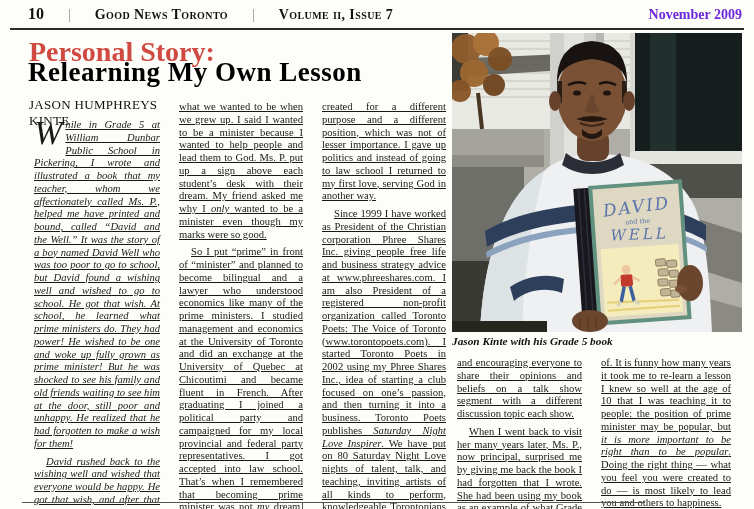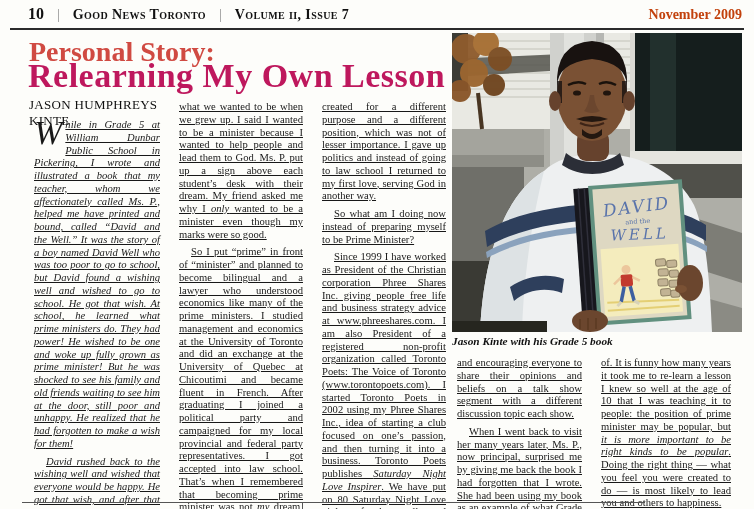--- a/index.html
+++ b/index.html
@@ -5,30 +5,30 @@
   html,body { margin:0; padding:0; background:#e8e8e8; }
   #page {
     position:relative; width:754px; height:509px; margin:0 auto;
     background:#fdfdfa; overflow:hidden;
     font-family:"Liberation Serif", serif; color:#181818;
     outline:1px solid #d8d8d2;
   }
   
   .masthead { position:absolute; left:28px; right:12px; top:5px; height:22px;
     display:flex; align-items:baseline; justify-content:space-between; }
-  .masthead-left { display:flex; align-items:baseline; gap:13px; }
+  .masthead-left { display:flex; align-items:baseline; gap:24px; }
   .pagenum { font-weight:bold; font-size:16px; color:#111; }
   .mast-div { color:#8a8a8a; font-size:14px; font-weight:normal; }
   .pub, .issue { font-variant:small-caps; font-weight:bold; font-size:14px; letter-spacing:0.4px; color:#111; }
-  .date { font-weight:bold; font-size:14px; color:#c2410c; }
+  .date { font-weight:bold; font-size:14px; color:#6d28d9; }
   .mast-rule { position:absolute; left:10px; right:10px; top:28px; border-top:2px solid #2b2b2b; }
 
   
   .kicker { position:absolute; left:29px; top:36px; font-size:28px; font-weight:bold; color:#d04a42; }
-  .title  { position:absolute; left:28px; top:57px; font-size:34px; font-weight:bold; color:#be185d; letter-spacing:0.5px; }
+  .title  { position:absolute; left:28px; top:57px; font-size:27px; font-weight:bold; color:#000000; letter-spacing:0.5px; }
 
   .byline { position:absolute; left:29px; top:97px; width:140px; font-size:13px; letter-spacing:0.3px; color:#101010; }
 
   
   .col { position:absolute; font-size:10.6px; line-height:12.75px; text-align:justify; }
   .col p { margin:5px;text-decoration:underline; }
   .col p.indent { text-indent:12px; }
   .ital { font-style:italic; }
   #col1 { left:29px;  top:114px; width:136px; }
   #col2 { left:174px; top:96px;  width:134px; }
@@ -196,26 +196,25 @@
     <p class="ital dropcap">While in Grade 5 at William Dunbar Public School in Pickering, I wrote and illustrated a book that my teacher, whom we affectionately called Ms. P., helped me have printed and bound, called “David and the Well.” It was the story of a boy named David Well who was too poor to go to school, but David found a wishing well and wished to go to school. He got that wish. At school, he learned what prime ministers do. They had power! He wished to be one and woke up fully grown as prime minister! But he was shocked to see his family and old friends waiting to see him at the door, still poor and unhappy. He realized that he had forgotten to make a wish for them!</p>
     <p class="ital indent">David rushed back to the wishing well and wished that everyone would be happy. He got that wish, and after that everyone was happy, not just David!</p>
     <p class="indent">In Grade 5, the year I wrote the book, our teacher asked us</p>
   </div>
   <div id="col2" class="col">
     <p>what we wanted to be when we grew up. I said I wanted to be a minister because I wanted to help people and lead them to God. Ms. P. put up a sign above each student’s desk with their dream. My friend asked me why I <i>only</i> wanted to be a minister even though my marks were so good.</p>
     <p class="indent">So I put “prime” in front of “minister” and planned to become bilingual and a lawyer who understood economics like many of the prime ministers. I studied management and economics at the University of Toronto and did an exchange at the University of Quebec at Chicoutimi and became fluent in French. After graduating I joined a political party and campaigned for my local provincial and federal party representatives. I got accepted into law school. That’s when I remembered that becoming prime minister was not <i>my</i> dream, but what others thought I should do. I remembered what I felt when I wrote the book in Grade 5, that I had been</p>
   </div>
   <div id="col3" class="col">
     <p>created for a different purpose and a different position, which was not of lesser importance. I gave up politics and instead of going to law school I returned to my first love, serving God in another way.</p>
-    <p class="indent">So what am I doing now instead of preparing myself to be Prime Minister?</p>
     <p class="indent">Since 1999 I have worked as President of the Christian corporation Phree Shares Inc. giving people free life and business strategy advice at www.phreeshares.com. I am also President of a registered non-profit organization called Toronto Poets: The Voice of Toronto (www.torontopoets.com). I started Toronto Poets in 2002 using my Phree Shares Inc., idea of starting a club focused on one’s passion, and then turning it into a business. Toronto Poets publishes <i>Saturday Night Love Inspirer</i>. We have put on 80 Saturday Night Love nights of talent, talk, and teaching, inviting artists of all kinds to perform, knowledgeable Torontonians to teach attendees,</p>
   </div>
   <div id="col4" class="col">
     <p>and encouraging everyone to share their opinions and beliefs on a talk show segment with a different discussion topic each show.</p>
     <p class="indent">When I went back to visit her many years later, Ms. P., now principal, surprised me by giving me back the book I had forgotten that I wrote. She had been using my book as an example of what Grade 5 students are capable</p>
   </div>
   <div id="col5" class="col">
-    <p>of. It is funny how many years it took me to re-learn a lesson I knew so well at the age of 10 that I was teaching it to people: the position of prime minister may be popular, but <i>it is more important to be right kinds to be popular</i>. Doing the right thing — what you feel you were created to do — is most likely to lead you and others to happiness.</p>
+    <p>of. It is funny how many years it took me to re-learn a lesson I knew so well at the age of 10 that I was teaching it to people: the position of prime minister may be popular, but <i>it is more important to be right than to be popular</i>. Doing the right thing — what you feel you were created to do — is most likely to lead you and others to happiness.</p>
   </div>
 
   <div class="bottom-rule"></div>
   <div class="bottom-tick"></div>
 </div>
 
 </body></html>

